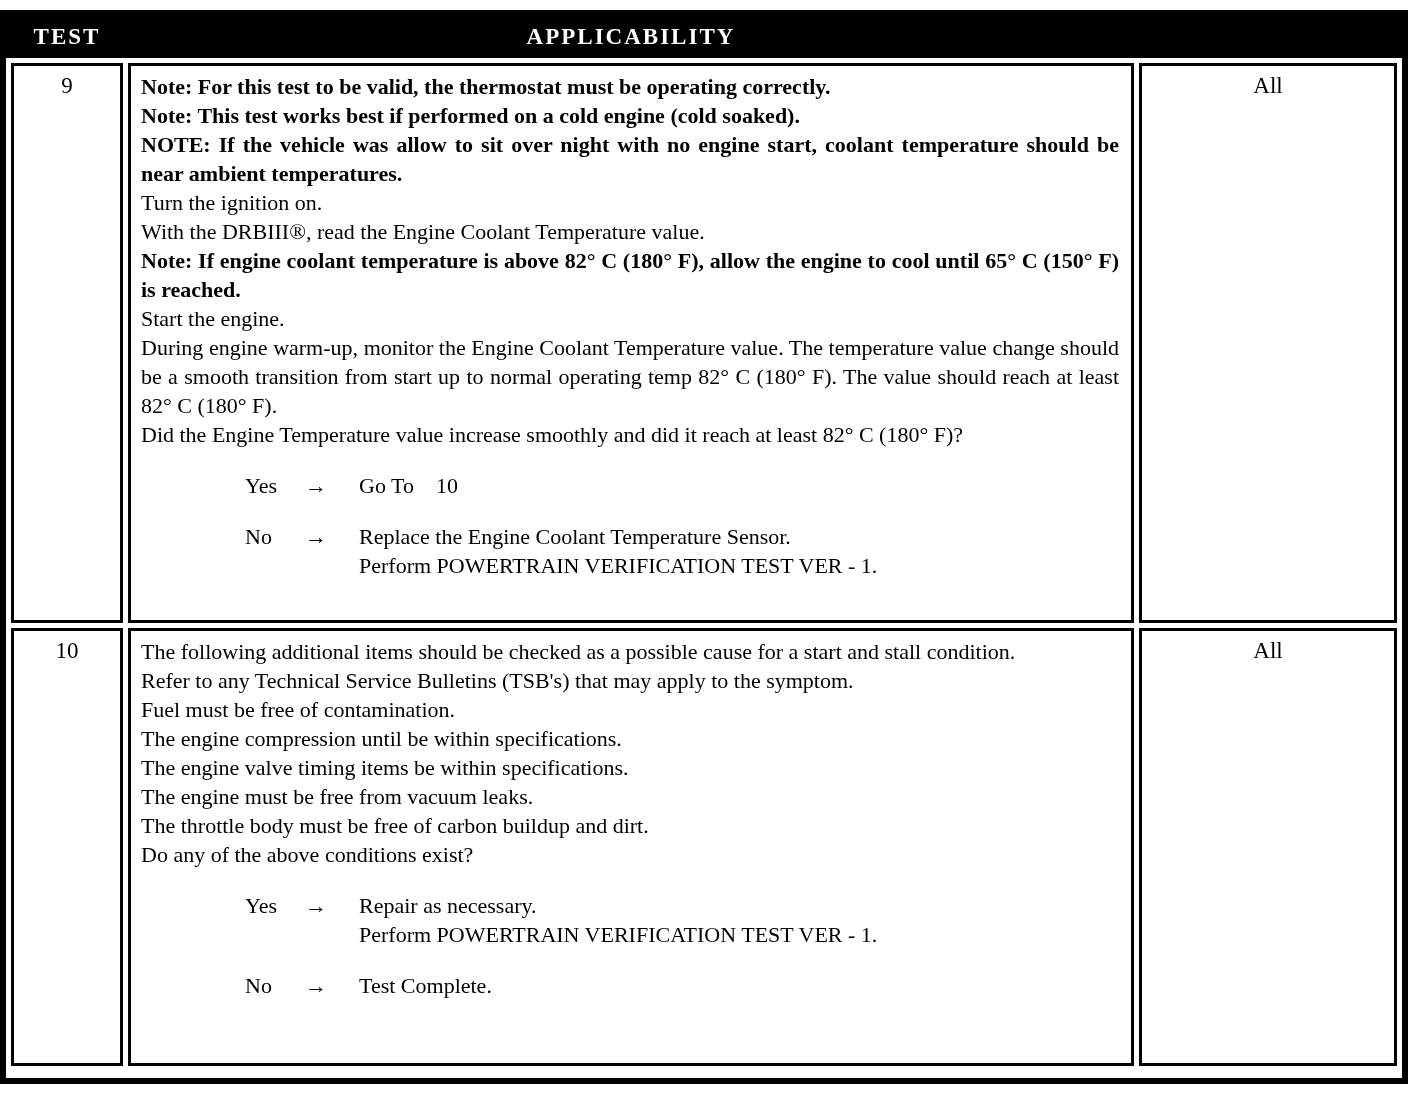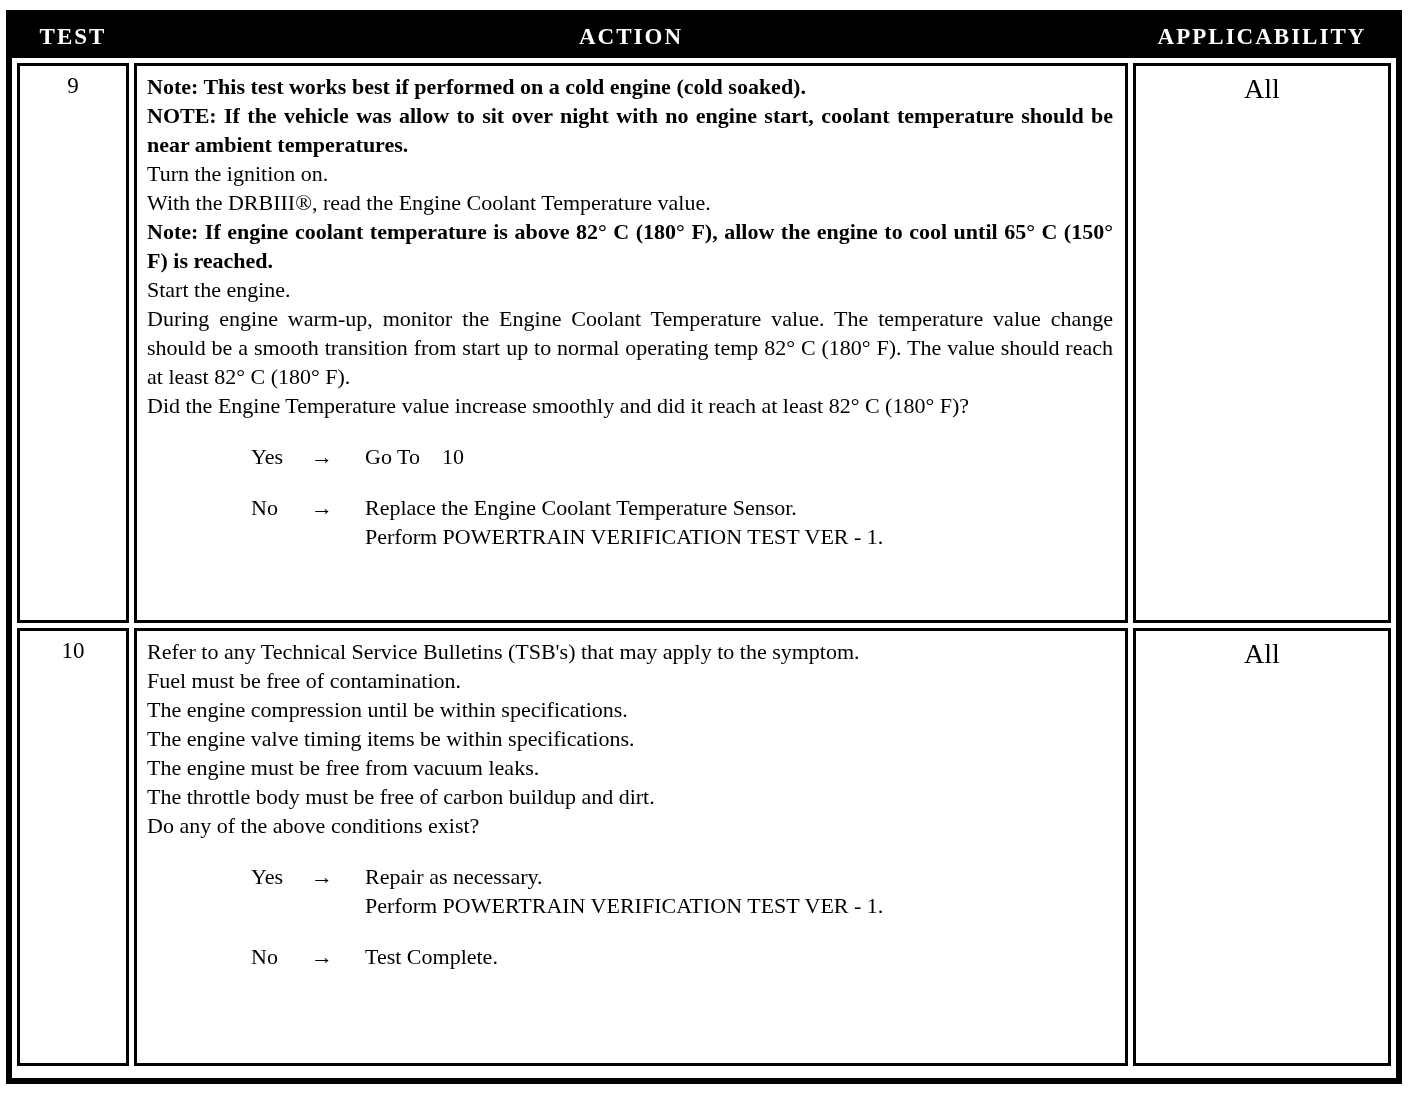--- a/index.html
+++ b/index.html
@@ -6,21 +6,21 @@
     margin: 0;
     padding: 0;
     width: 1408px;
     height: 1098px;
     background: #ffffff;
     overflow: hidden;
     font-family: "Liberation Serif", "DejaVu Serif", serif;
     color: #000000;
   }
   .table-frame {
-    margin: 10px 6px;
+    margin: 10px 0;
     border: 6px solid #000000;
     height: 1074px;
     box-sizing: border-box;
     display: flex;
     flex-direction: column;
     background: #ffffff;
   }
   
   .header-row {
     flex: 0 0 auto;
@@ -59,21 +59,21 @@
     box-sizing: border-box;
   }
   .test-cell {
     text-align: center;
     padding-top: 7px;
     font-size: 23px;
   }
   .applicability-cell {
     text-align: center;
     padding-top: 7px;
-    font-size: 28px;
+    font-size: 23px;
   }
   .action-cell {
     padding: 6px 12px 10px 10px;
     font-size: 22px;
     line-height: 29px;
   }
   .para { text-align: justify; }
   .para.bold { font-weight: bold; }
   .answer {
     margin-top: 22px;
@@ -85,29 +85,29 @@
   .ans-label { }
   .ans-arrow { }
   .ans-text div { white-space: pre-wrap; }
 </style>
 </head>
 <body>
 
 <div class="table-frame">
   <div class="header-row">
     <div class="h-cell">TEST</div>
-    <div class="h-cell">ACTION</div>
     <div class="h-cell">APPLICABILITY</div>
   </div>
   <div class="table-body">
       <div class="row">
         <div class="cell test-cell">
           <div class="test-number">9</div>
         </div>
         <div class="cell action-cell">
+          <div class="para bold">Note: For this test to be valid, the thermostat must be operating correctly.</div>
           <div class="para bold">Note: This test works best if performed on a cold engine (cold soaked).</div>
           <div class="para bold">NOTE: If the vehicle was allow to sit over night with no engine start, coolant temperature should be near ambient temperatures.</div>
           <div class="para">Turn the ignition on.</div>
           <div class="para">With the DRBIII®, read the Engine Coolant Temperature value.</div>
           <div class="para bold">Note: If engine coolant temperature is above 82° C (180° F), allow the engine to cool until 65° C (150° F) is reached.</div>
           <div class="para">Start the engine.</div>
           <div class="para">During engine warm-up, monitor the Engine Coolant Temperature value. The temperature value change should be a smooth transition from start up to normal operating temp 82° C (180° F). The value should reach at least 82° C (180° F).</div>
           <div class="para">Did the Engine Temperature value increase smoothly and did it reach at least 82° C (180° F)?</div>
           <div class="answer">
             <span class="ans-label">Yes</span>
@@ -127,20 +127,21 @@
         </div>
         <div class="cell applicability-cell">
           <div class="applic">All</div>
         </div>
       </div>
       <div class="row">
         <div class="cell test-cell">
           <div class="test-number">10</div>
         </div>
         <div class="cell action-cell">
+          <div class="para">The following additional items should be checked as a possible cause for a start and stall condition.</div>
           <div class="para">Refer to any Technical Service Bulletins (TSB's) that may apply to the symptom.</div>
           <div class="para">Fuel must be free of contamination.</div>
           <div class="para">The engine compression until be within specifications.</div>
           <div class="para">The engine valve timing items be within specifications.</div>
           <div class="para">The engine must be free from vacuum leaks.</div>
           <div class="para">The throttle body must be free of carbon buildup and dirt.</div>
           <div class="para">Do any of the above conditions exist?</div>
           <div class="answer">
             <span class="ans-label">Yes</span>
             <span class="ans-arrow">→</span>

